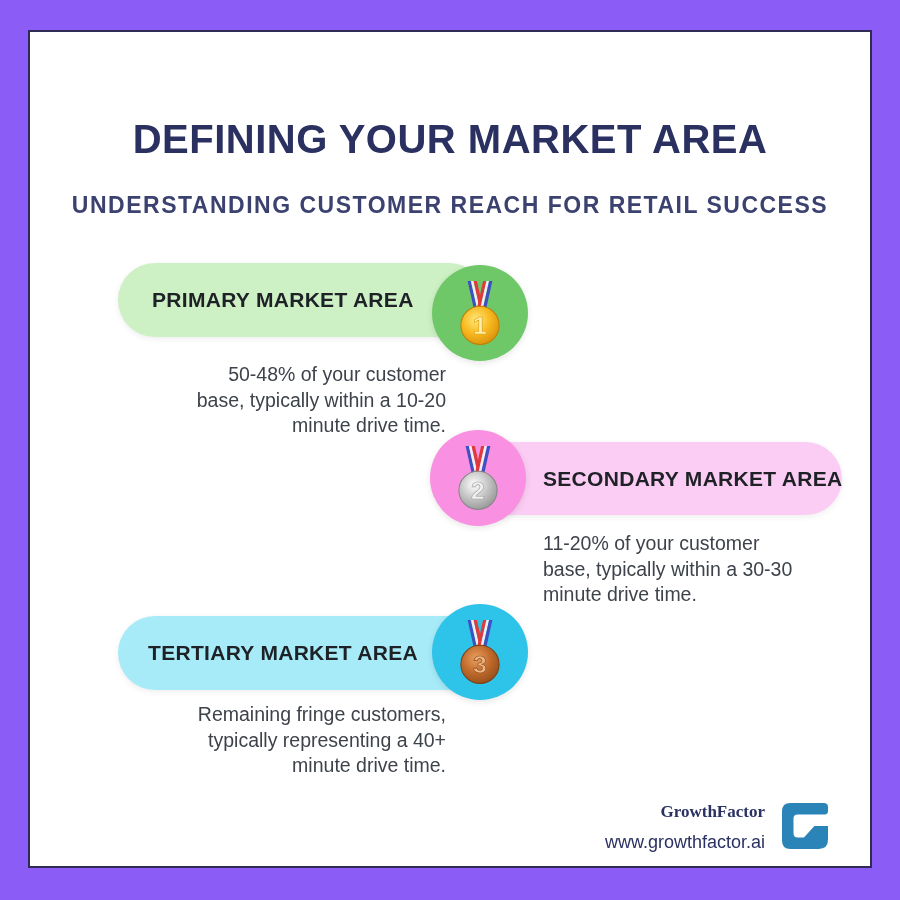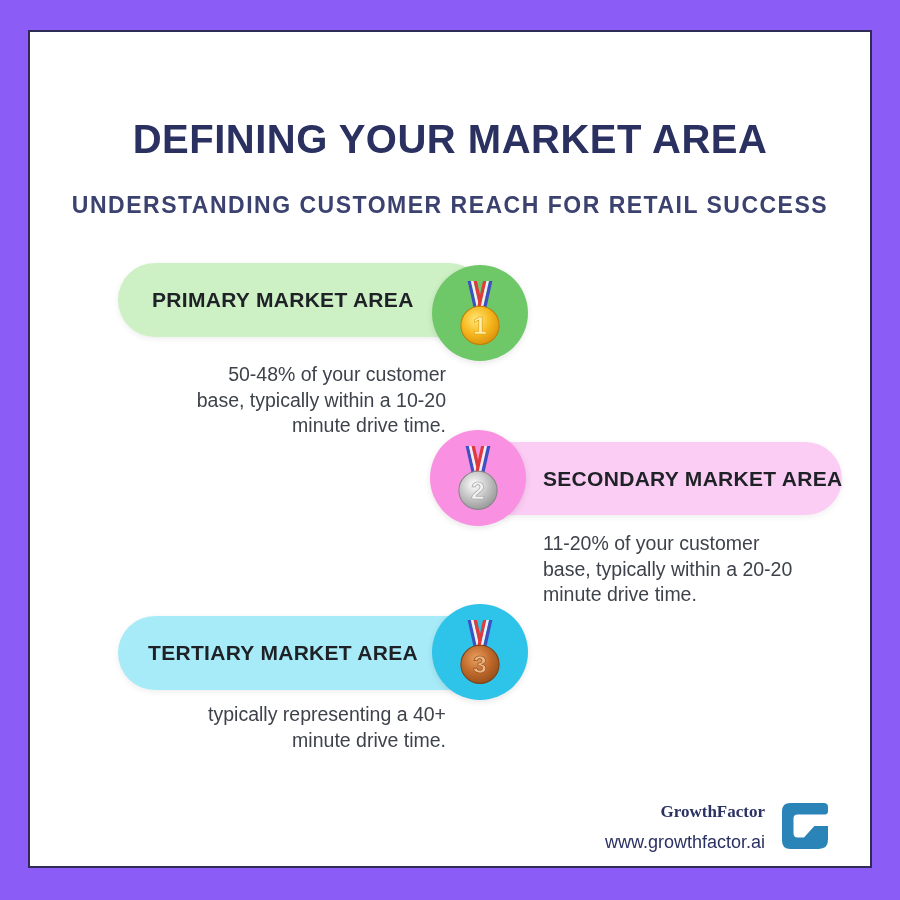--- a/index.html
+++ b/index.html
@@ -110,21 +110,21 @@
         <path d="M13.8,0 L17,0 L23,27 L19.8,27 Z" fill="#e03a3a"></path>
         <path d="M23,0 L26.2,0 L20.2,27 L17,27 Z" fill="#e03a3a"></path>
         <path d="M26.2,0 L28.8,0 L22.8,27 L20.2,27 Z" fill="#eef0f4"></path>
         <path d="M28.8,0 L32,0 L26,27 L22.8,27 Z" fill="#3f51c1"></path>
         <circle cx="20" cy="43" r="18.5" fill="url(#gSilver)" stroke="#858585" stroke-width="1"></circle>
         <text x="20" y="51" text-anchor="middle" font-family="Liberation Sans, sans-serif" font-size="24" font-weight="bold" fill="#f2f2f2" stroke="#a0a0a0" stroke-width="0.6">2</text>
       </svg>
     </div>
     <div class="desc desc-2">
       <div>11-20% of your customer</div>
-      <div>base, typically within a 20-20</div>
+      <div>base, typically within a 30-30</div>
       <div>minute drive time.</div>
     </div>
 
     <div class="pill pill-cyan">
       <span class="pill-label">TERTIARY MARKET AREA</span>
     </div>
     <div class="badge badge-cyan">
       <svg class="medal-svg" width="42" height="64" viewBox="0 0 40 62">
         <defs>
           <radialGradient id="gBronze" cx="40%" cy="35%" r="75%">
@@ -137,20 +137,21 @@
         <path d="M11.2,0 L13.8,0 L19.8,27 L17.2,27 Z" fill="#eef0f4"></path>
         <path d="M13.8,0 L17,0 L23,27 L19.8,27 Z" fill="#e03a3a"></path>
         <path d="M23,0 L26.2,0 L20.2,27 L17,27 Z" fill="#e03a3a"></path>
         <path d="M26.2,0 L28.8,0 L22.8,27 L20.2,27 Z" fill="#eef0f4"></path>
         <path d="M28.8,0 L32,0 L26,27 L22.8,27 Z" fill="#3f51c1"></path>
         <circle cx="20" cy="43" r="18.5" fill="url(#gBronze)" stroke="#7d3f12" stroke-width="1"></circle>
         <text x="20" y="51" text-anchor="middle" font-family="Liberation Sans, sans-serif" font-size="24" font-weight="bold" fill="#edb585" stroke="#8e4a16" stroke-width="0.6">3</text>
       </svg>
     </div>
     <div class="desc desc-3">
+      <div>Remaining fringe customers,</div>
       <div>typically representing a 40+</div>
       <div>minute drive time.</div>
     </div>
 
     <div class="footer-text">
       <div class="brand">GrowthFactor</div>
       <div class="website">www.growthfactor.ai</div>
     </div>
     <svg class="logo" viewBox="0 0 44 44">
       <path fill="#2b84b8" d="M8,0 H40 Q44,0 44,4 V8 Q44,11 41,11 H15 Q11,11 11,15 V29 Q11,33 15,33 H21 L31,22 H44 V35 Q44,44 35,44 H8 Q0,44 0,36 V8 Q0,0 8,0 Z"></path>

